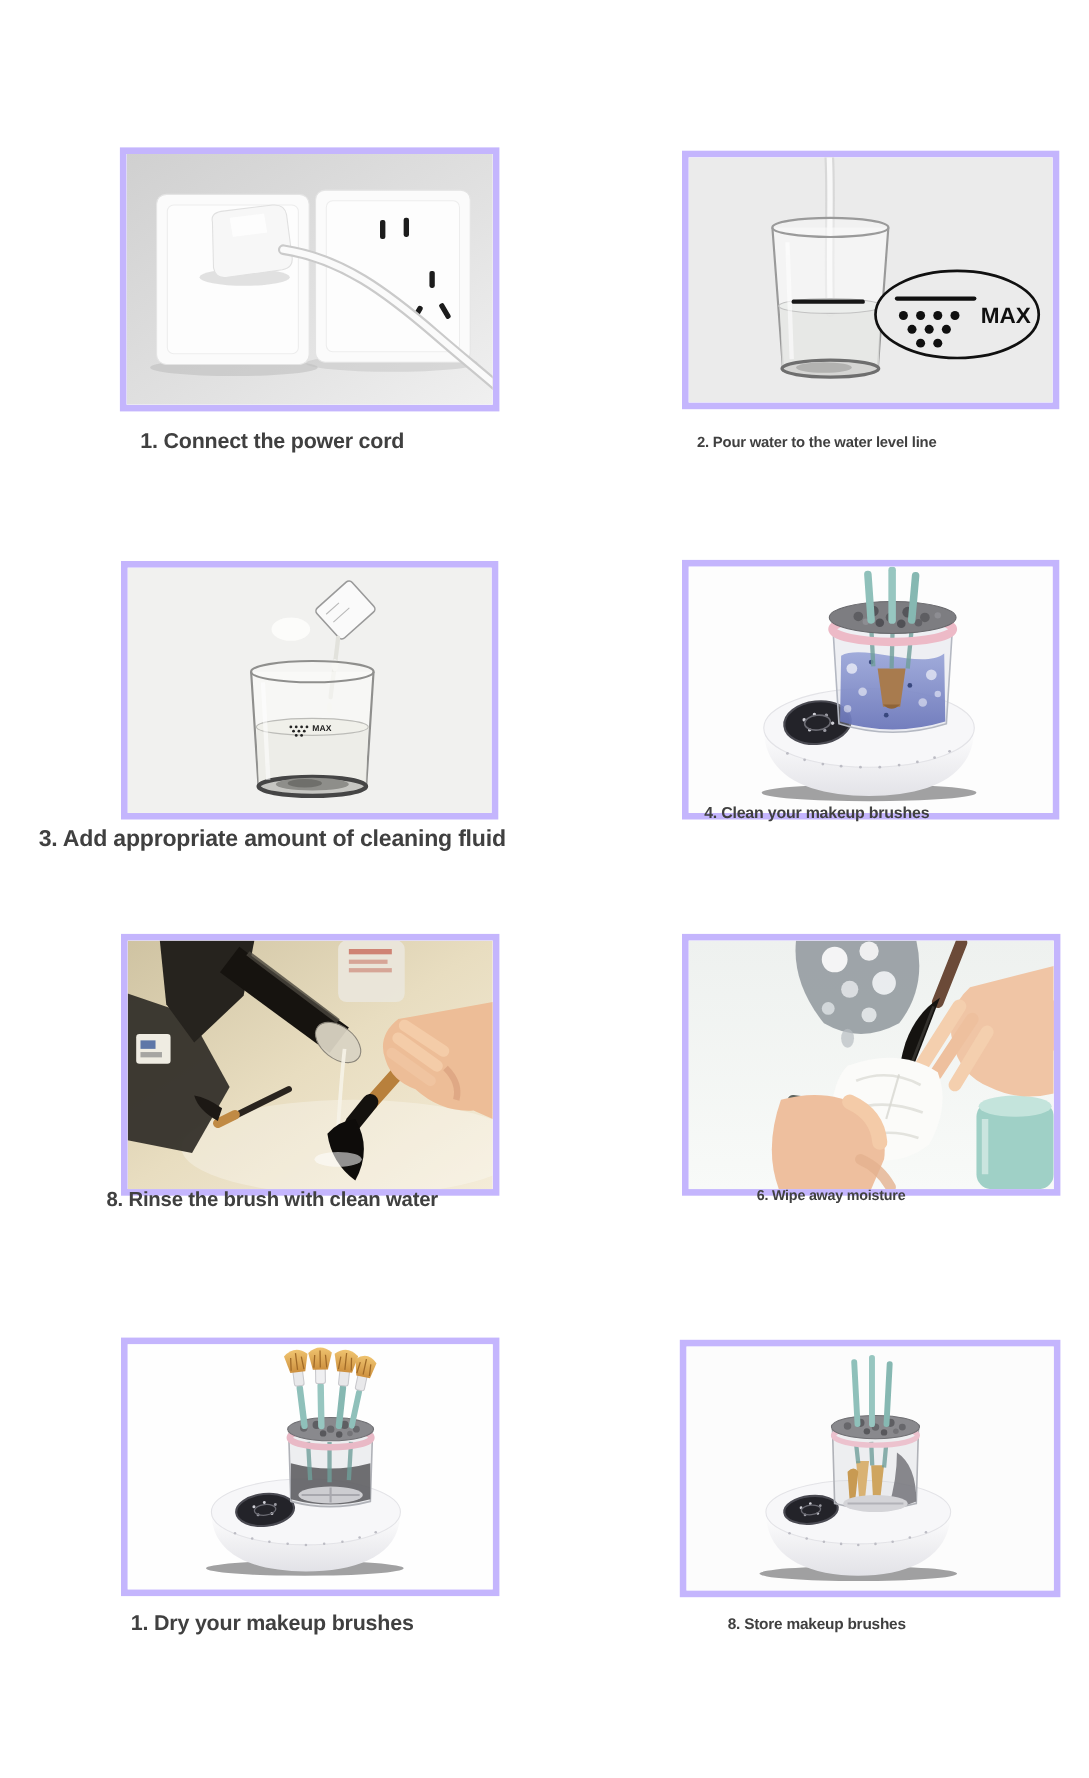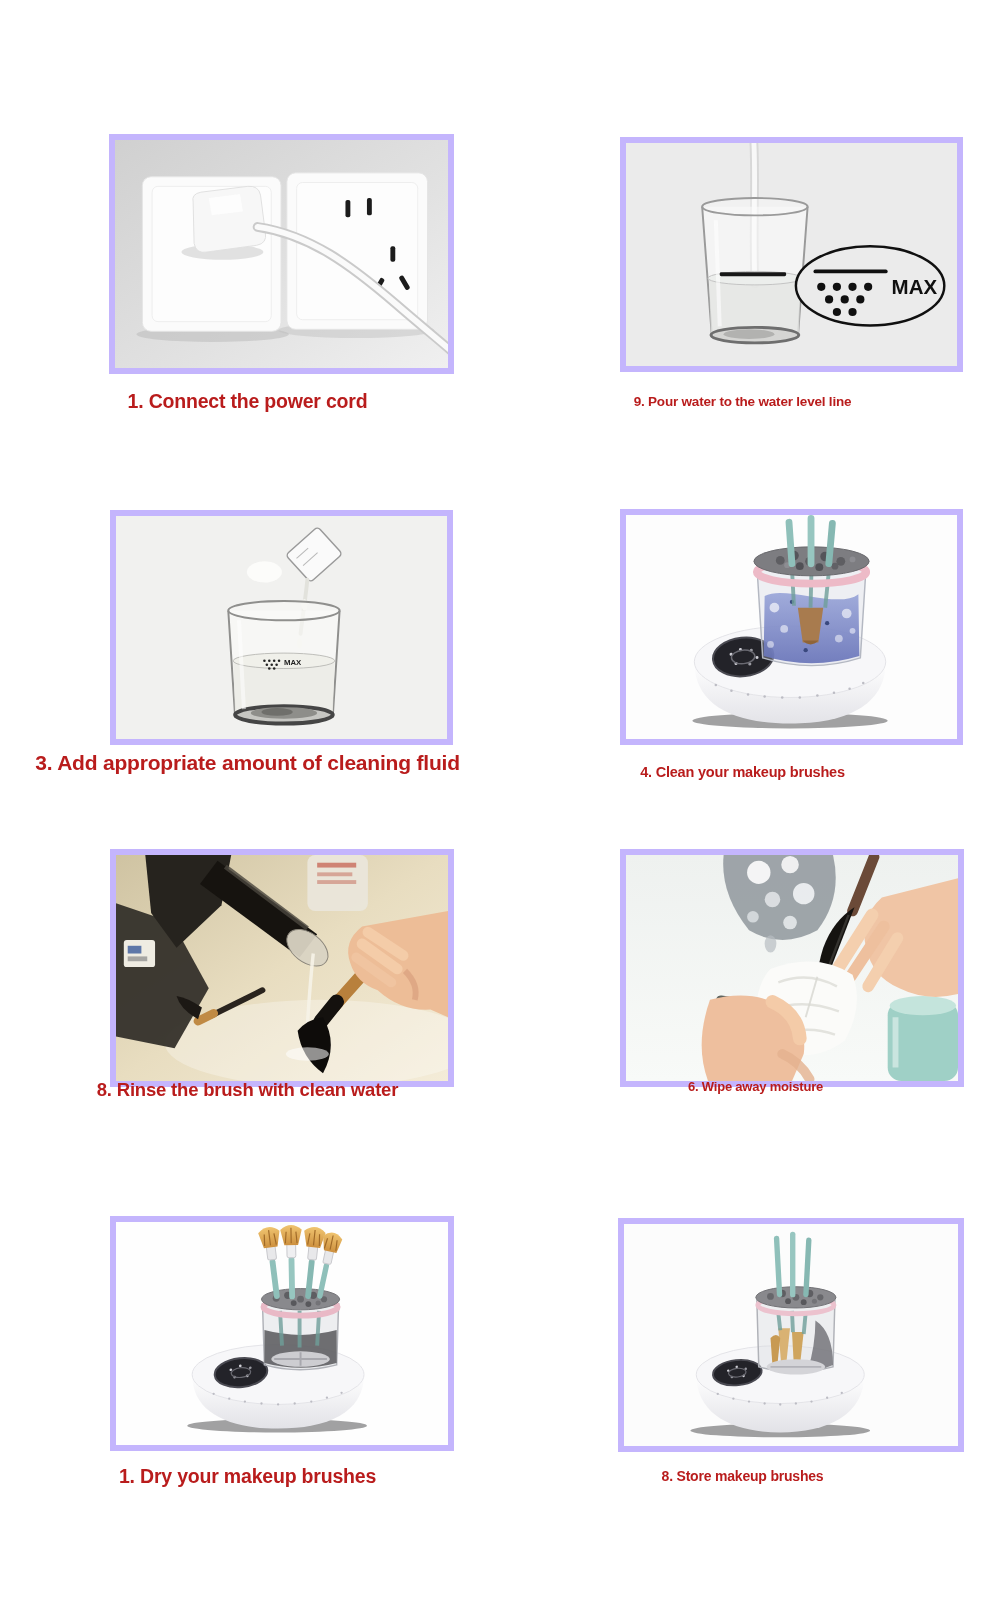--- a/index.html
+++ b/index.html
@@ -5,37 +5,37 @@
   html,body{margin:0;padding:0;}
   body{
     width:990px;height:1616px;position:relative;background:#ffffff;
     font-family:"Liberation Sans","DejaVu Sans",sans-serif;overflow:hidden;
   }
   .panel{
     position:absolute;box-sizing:border-box;border:6px solid #c4b5fd;background:#fff;overflow:hidden;
   }
   .panel svg{display:block;width:100%;height:100%;}
   .caption{
-    position:absolute;width:495px;text-align:center;color:#b91c1c;font-weight:700;
+    position:absolute;width:495px;text-align:center;color:#404040;font-weight:700;
     letter-spacing:-0.2px;line-height:1.15;
   }
   
   #p1{left:69px;top:118px;width:345px;height:240px;}
   #p2{left:580px;top:121px;width:343px;height:235px;}
   #p3{left:70px;top:494px;width:343px;height:235px;}
   #p4{left:580px;top:493px;width:343px;height:236px;}
   #p5{left:70px;top:833px;width:344px;height:238px;}
   #p6{left:580px;top:833px;width:344px;height:238px;}
   #p7{left:70px;top:1200px;width:344px;height:235px;}
   #p8{left:578px;top:1202px;width:346px;height:234px;}
   
   #c1{left:0;top:390px;font-size:19.5px;}
   #c2{left:495px;top:394px;font-size:13.5px;}
   #c3{left:0;top:751px;font-size:21px;}
-  #c4{left:495px;top:764px;font-size:14.5px;}
+  #c4{left:495px;top:732px;font-size:14.5px;}
   #c5{left:0;top:1079px;font-size:18.5px;}
   #c6{left:508px;top:1080px;font-size:13px;}
   #c7{left:0;top:1465px;font-size:19.5px;}
   #c8{left:495px;top:1468px;font-size:14px;}
   .svgtext{font-family:"Liberation Sans","DejaVu Sans",sans-serif;font-weight:700;}
 </style>
 </head>
 <body>
 
 <figure class="panel" id="p1">
@@ -104,21 +104,21 @@
         <circle cx="248" cy="149" r="4.2" fill="#101010"></circle>
       <circle cx="208" cy="162" r="4.2" fill="#101010"></circle>
         <circle cx="224" cy="162" r="4.2" fill="#101010"></circle>
       <circle cx="240" cy="162" r="4.2" fill="#101010"></circle>
       <circle cx="216" cy="175" r="4.2" fill="#101010"></circle>
         <circle cx="232" cy="175" r="4.2" fill="#101010"></circle>
       <text class="svgtext" x="272" y="156" font-size="21" fill="#101010">MAX</text>
     </g>
   </svg>
 </figure>
-<figcaption class="caption" id="c2">9. Pour water to the water level line</figcaption>
+<figcaption class="caption" id="c2">2. Pour water to the water level line</figcaption>
 
 <figure class="panel" id="p3">
   <svg viewBox="0 0 339 231" preserveAspectRatio="none" aria-label="Cleaning fluid poured from a small cup into the cleaning cup">
     <rect width="339" height="231" fill="#f1f1ef"></rect>
     <g>
       <ellipse cx="152" cy="58" rx="18" ry="11" fill="#fcfcfa" opacity="0.95"></ellipse>
       <g transform="rotate(-42 202 42)">
         <rect x="182" y="22" width="44" height="38" rx="4" fill="rgba(252,252,252,0.85)" stroke="#9a9a9a" stroke-width="1.5"></rect>
         <line x1="188" y1="32" x2="204" y2="32" stroke="#b8b8b8"></line>
         <line x1="188" y1="42" x2="208" y2="42" stroke="#b8b8b8"></line>

